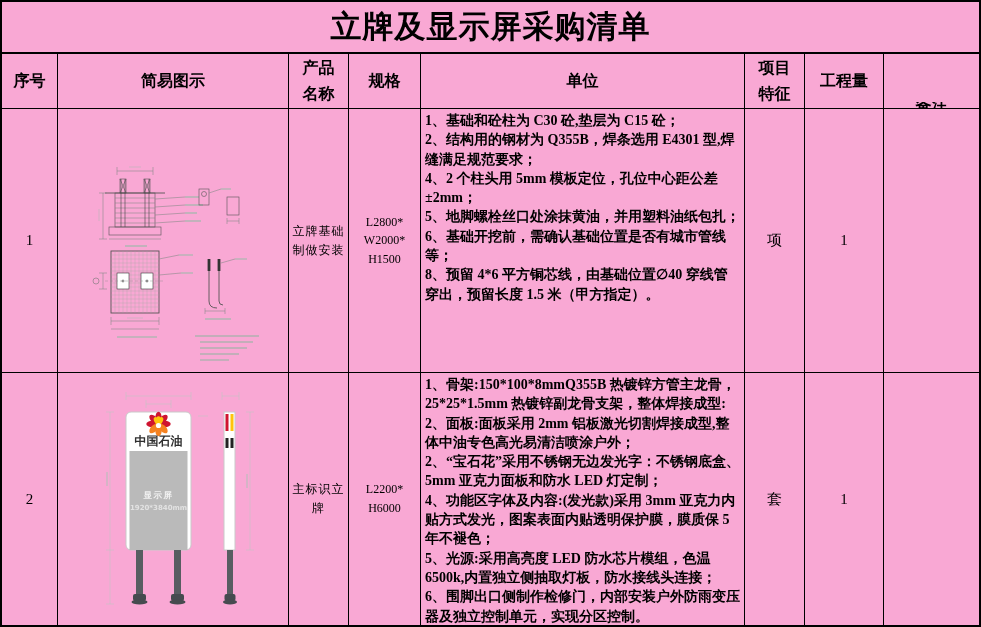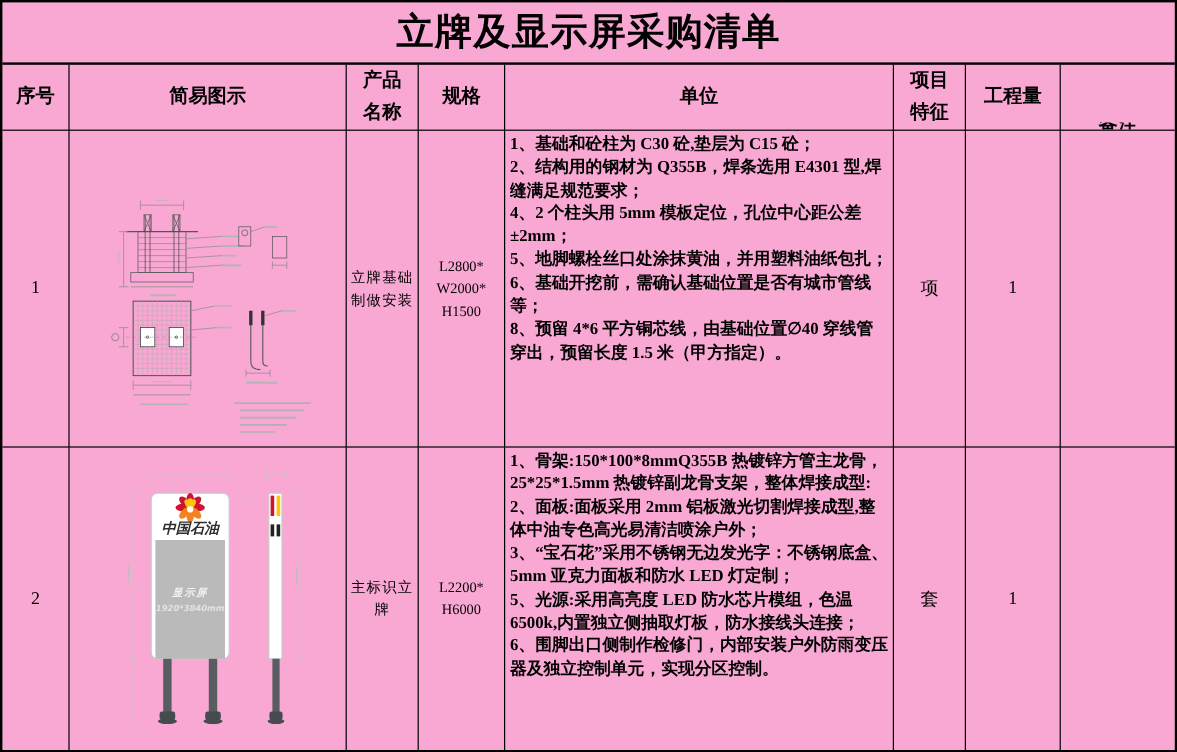--- a/index.html
+++ b/index.html
@@ -52,21 +52,21 @@
     white-space:pre-line;
     padding:0 3px;
   }
   .pname{white-space:normal;letter-spacing:1px;}
   .features{
     font-size:14px;line-height:19.3px;
     padding:2px 4px 0 4px;
     font-weight:bold;
   }
   .feat{margin:0;}
-  .diagram{display:flex;align-items:flex-start;justify-content:center;font-style:italic;}
+  .diagram{display:flex;align-items:center;justify-content:center;}
   svg{display:block;}
   svg text{font-family:"DejaVu Sans","Liberation Sans",sans-serif;}
 </style>
 </head>
 <body>
 
 <div class="page">
   <div class="table">
 
     <div class="cell title-cell">
@@ -320,21 +320,22 @@
       </svg>
     </div>
 
     <div class="cell pname lastrow">主标识立牌</div>
     <div class="cell spec lastrow">L2200*
 H6000</div>
 
     <div class="cell features lastrow">
       <div class="feat">1、骨架:150*100*8mmQ355B 热镀锌方管主龙骨，25*25*1.5mm 热镀锌副龙骨支架，整体焊接成型:</div>
       <div class="feat">2、面板:面板采用 2mm 铝板激光切割焊接成型,整体中油专色高光易清洁喷涂户外；</div>
-      <div class="feat">3、“宝石花”采用不锈钢无边发光字：不锈钢底盒、5mm 亚克力面板和防水 LED 灯定制；</div>
+      <div class="feat">2、“宝石花”采用不锈钢无边发光字：不锈钢底盒、5mm 亚克力面板和防水 LED 灯定制；</div>
+      <div class="feat">4、功能区字体及内容:(发光款)采用 3mm 亚克力内贴方式发光，图案表面内贴透明保护膜，膜质保 5 年不褪色；</div>
       <div class="feat">5、光源:采用高亮度 LED 防水芯片模组，色温 6500k,内置独立侧抽取灯板，防水接线头连接；</div>
       <div class="feat">6、围脚出口侧制作检修门，内部安装户外防雨变压器及独立控制单元，实现分区控制。</div>
     </div>
 
     <div class="cell center lastrow">套</div>
     <div class="cell center lastrow">1</div>
     <div class="cell center lastcol lastrow"></div>
 
   </div>
 </div>

